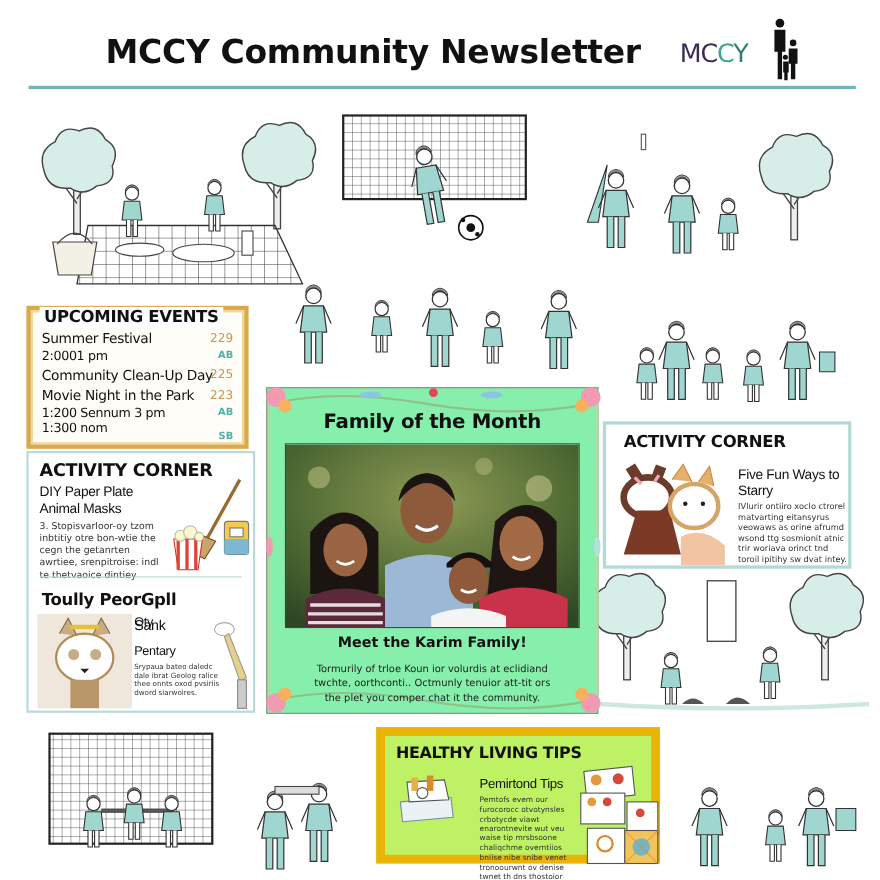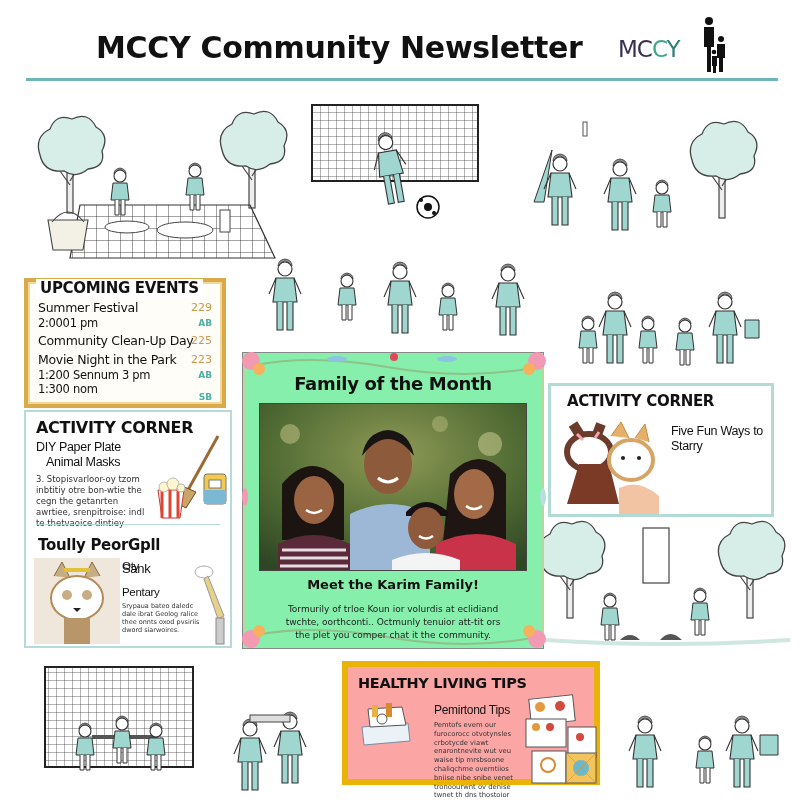--- a/index.html
+++ b/index.html
@@ -29,21 +29,21 @@
   .card-body { font-size: 8.5px; line-height: 11px; color: #333; font-family: "DejaVu Sans", sans-serif; }
 
   .activity-right { left: 548px; top: 383px; width: 226px; height: 134px; border: 3px solid #b2dbd6; background: #fff; }
 
   .fom { left: 242px; top: 352px; width: 302px; height: 297px; border: 1px solid #888; background: #86efac; }
   .fom-title { position: absolute; left: 0; right: 0; top: 20px; text-align: center; font-size: 18px; font-weight: 700; font-family: "DejaVu Sans", sans-serif; letter-spacing: -0.3px; }
   .photo { position: absolute; left: 16px; top: 50px; width: 268px; height: 168px; border: 1px solid #444; overflow: hidden; }
   .fom-meet { position: absolute; left: 0; right: 0; top: 224px; text-align: center; font-size: 13px; font-weight: 700; font-family: "DejaVu Sans", sans-serif; }
   .fom-body { position: absolute; left: 34px; right: 34px; top: 250px; text-align: center; font-size: 9px; line-height: 13px; color: #222; font-family: "DejaVu Sans", sans-serif; }
 
-  .healthy { left: 342px; top: 661px; width: 258px; height: 124px; border: 6px solid #eab308; background: #fca5a5; }
+  .healthy { left: 342px; top: 661px; width: 258px; height: 124px; border: 8px solid #eab308; background: #bef264; }
 </style>
 </head>
 <body>
 
 <div class="abs header-title">MCCY Community Newsletter</div>
 <div class="abs logo">
   <div class="logo-text"><span class="m">MC</span><span class="c2">C</span><span class="y">Y</span></div>
   <svg style="position:absolute;left:82px;top:0" width="28" height="60" viewBox="0 0 28 60">
     <circle cx="9" cy="5" r="4" fill="#111"></circle>
     <path d="M4 11h10v20h-3v25h-4V31H4z" fill="#111"></path>
@@ -178,21 +178,21 @@
   <div class="ev-num" style="top:71px">223</div>
   <div class="ev-row" style="top:86px">1:200 Sennum 3 pm</div>
   <div class="ev-tag" style="top:88px">AB</div>
   <div class="ev-row" style="top:100px">1:300 nom</div>
   <div class="ev-tag" style="top:110px">SB</div>
 </div>
 
 <div class="abs activity-left">
   <div class="card-h abs" style="left:10px;top:6px">ACTIVITY CORNER</div>
   <div class="card-sub abs" style="left:10px;top:28px">DIY Paper Plate</div>
-  <div class="card-sub abs" style="left:20px;top:43px">Animal Masks</div>
+  <div class="card-sub abs" style="left:10px;top:43px">Animal Masks</div>
   <div class="card-body abs" style="left:10px;top:62px;width:110px">3. Stopisvarloor-oy tzom inbtitiy otre bon-wtie the cegn the getanrten awrtiee, srenpitroise: indl te thetvaoice dintiey</div>
 
   <svg class="abs" style="left:120px;top:20px" width="84" height="90">
     <g>
         <line x1="72" y1="4" x2="42" y2="58" stroke="#9a6a34" stroke-width="3"></line>
         <path d="M36 54 l14 6 l-10 16 l-12 -6z" fill="#caa56a" stroke="#6d4c1e"></path>
       </g>
     <g>
         <path d="M12 58 h26 l-4 28 h-18z" fill="#fff" stroke="#c33"></path>
         <path d="M16 58 v28 M24 58 v28 M32 58 v28" stroke="#d43" stroke-width="3"></path>
@@ -306,20 +306,21 @@
     <path d="M20 50 h30 l10 40 h-52z" fill="#7a3a26"></path>
     <path d="M52 22 l10 -14 l8 16 M76 24 l10 -14 l4 18" fill="#e7b06a" stroke="#c38b44"></path>
     <ellipse cx="72" cy="46" rx="22" ry="20" fill="#fff" stroke="#d6a565" stroke-width="4"></ellipse>
     <circle cx="64" cy="44" r="2" fill="#222"></circle>
       <circle cx="80" cy="44" r="2" fill="#222"></circle>
     <path d="M60 74 q20 -10 40 8 v18 h-40z" fill="#f2c4a4"></path>
     <path d="M18 20 l6 6 M40 18 l-4 6" stroke="#f3a5b5" stroke-width="3"></path>
   </svg>
   <div class="card-sub abs" style="left:120px;top:38px">Five Fun Ways to</div>
   <div class="card-sub abs" style="left:120px;top:53px">Starry</div>
+  <div class="card-body abs" style="left:120px;top:70px;width:100px;font-size:7.5px;line-height:9.5px">IVlurir ontiiro xoclo ctrorel matvarting eitansyrus veowaws as orine afrumd wsond ttg sosmionit atnic trir woriava orinct tnd toroil ipitihy sw dvat intey.</div>
 </div>
 
 <div class="abs healthy">
   <div class="card-h abs" style="left:10px;top:8px;font-size:14.5px">HEALTHY LIVING TIPS</div>
   <svg class="abs" style="left:10px;top:30px" width="56" height="50">
     <path d="M4 30 l46 -4 l2 18 l-46 4z" fill="#eaf1f7" stroke="#7a8aa0"></path>
     <path d="M10 12 l34 -2 l4 18 l-36 2z" fill="#fff" stroke="#555"></path>
     <rect x="14" y="8" width="6" height="12" fill="#e9b145"></rect>
       <rect x="28" y="6" width="6" height="14" fill="#d98a2f"></rect>
     <circle cx="24" cy="22" r="5" fill="#fff" stroke="#555"></circle>

